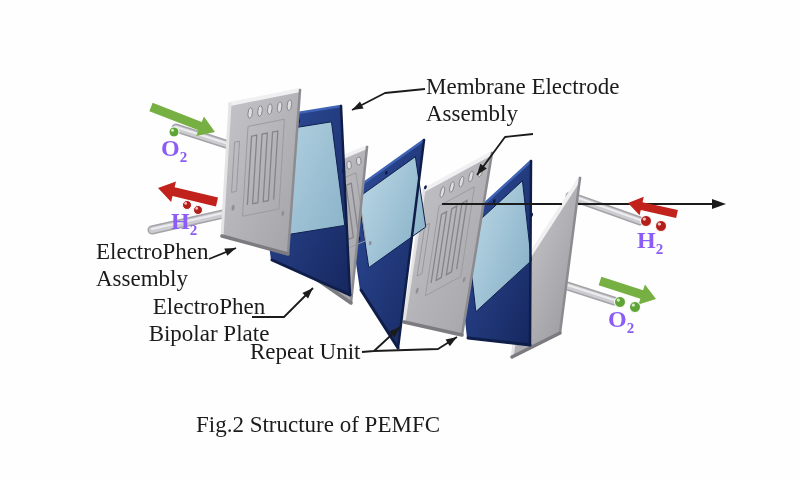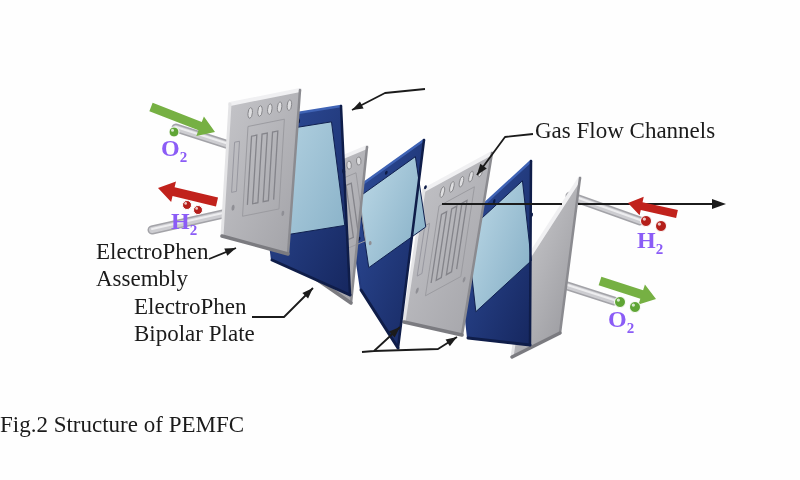--- a/index.html
+++ b/index.html
@@ -23,20 +23,21 @@
   .gas{
     position:absolute;
     font-size:24px;
     font-weight:700;
     color:#8b5cf6;
   }
   .gas sub{font-size:15px;font-weight:700;}
   #caption{
     position:absolute;
     left:0;top:412px;width:636px;
+    text-align:center;
     font-size:23px;
     color:#1b1b1b;
   }
 </style>
 </head>
 <body>
 
 <div id="stage">
 
   <svg id="diagram" width="800" height="480" viewBox="0 0 800 480">
@@ -246,27 +247,28 @@
       <g>
         <polyline points="362,352 374,351 400,327" fill="none" stroke="#1b1b1b" stroke-width="1.8" stroke-linejoin="round"></polyline>
         <polygon points="400,327 394.63028252002994,337.4002949085737 389.2040416981654,331.5218673515538" fill="#1b1b1b"></polygon>
       </g>
       <g>
         <polyline points="374,351 438,349 457,337" fill="none" stroke="#1b1b1b" stroke-width="1.8" stroke-linejoin="round"></polyline>
         <polygon points="457,337 449.83559403221125,346.2558785173917 445.56365010110744,339.49196729314394" fill="#1b1b1b"></polygon>
       </g>
     </svg>
 
-
-  <div class="lbl" style="left:535px;top:118px;">Gas Flow Channels</div>
+  <div class="lbl wrap" style="left:426px;top:74px;width:232px;">Membrane Electrode Assembly</div>
+
 
   <div class="lbl wrap" style="left:96px;top:239px;width:140px;">ElectroPhen Assembly</div>
 
-  <div class="lbl wrap" style="left:134px;top:294px;width:150px;">ElectroPhen Bipolar Plate</div>
-
+  <div class="lbl wrap" style="left:134px;top:294px;width:150px;text-align:center;">ElectroPhen Bipolar Plate</div>
+
+  <div class="lbl" style="left:250px;top:339px;">Repeat Unit</div>
 
   <div class="gas" style="left:161px;top:135px;"><span>O</span><sub>2</sub></div>
 
   <div class="gas" style="left:171px;top:208px;"><span>H</span><sub>2</sub></div>
 
   <div class="gas" style="left:637px;top:227px;"><span>H</span><sub>2</sub></div>
 
   <div class="gas" style="left:608px;top:306px;"><span>O</span><sub>2</sub></div>
 
   <div id="caption">Fig.2 Structure of PEMFC</div>

